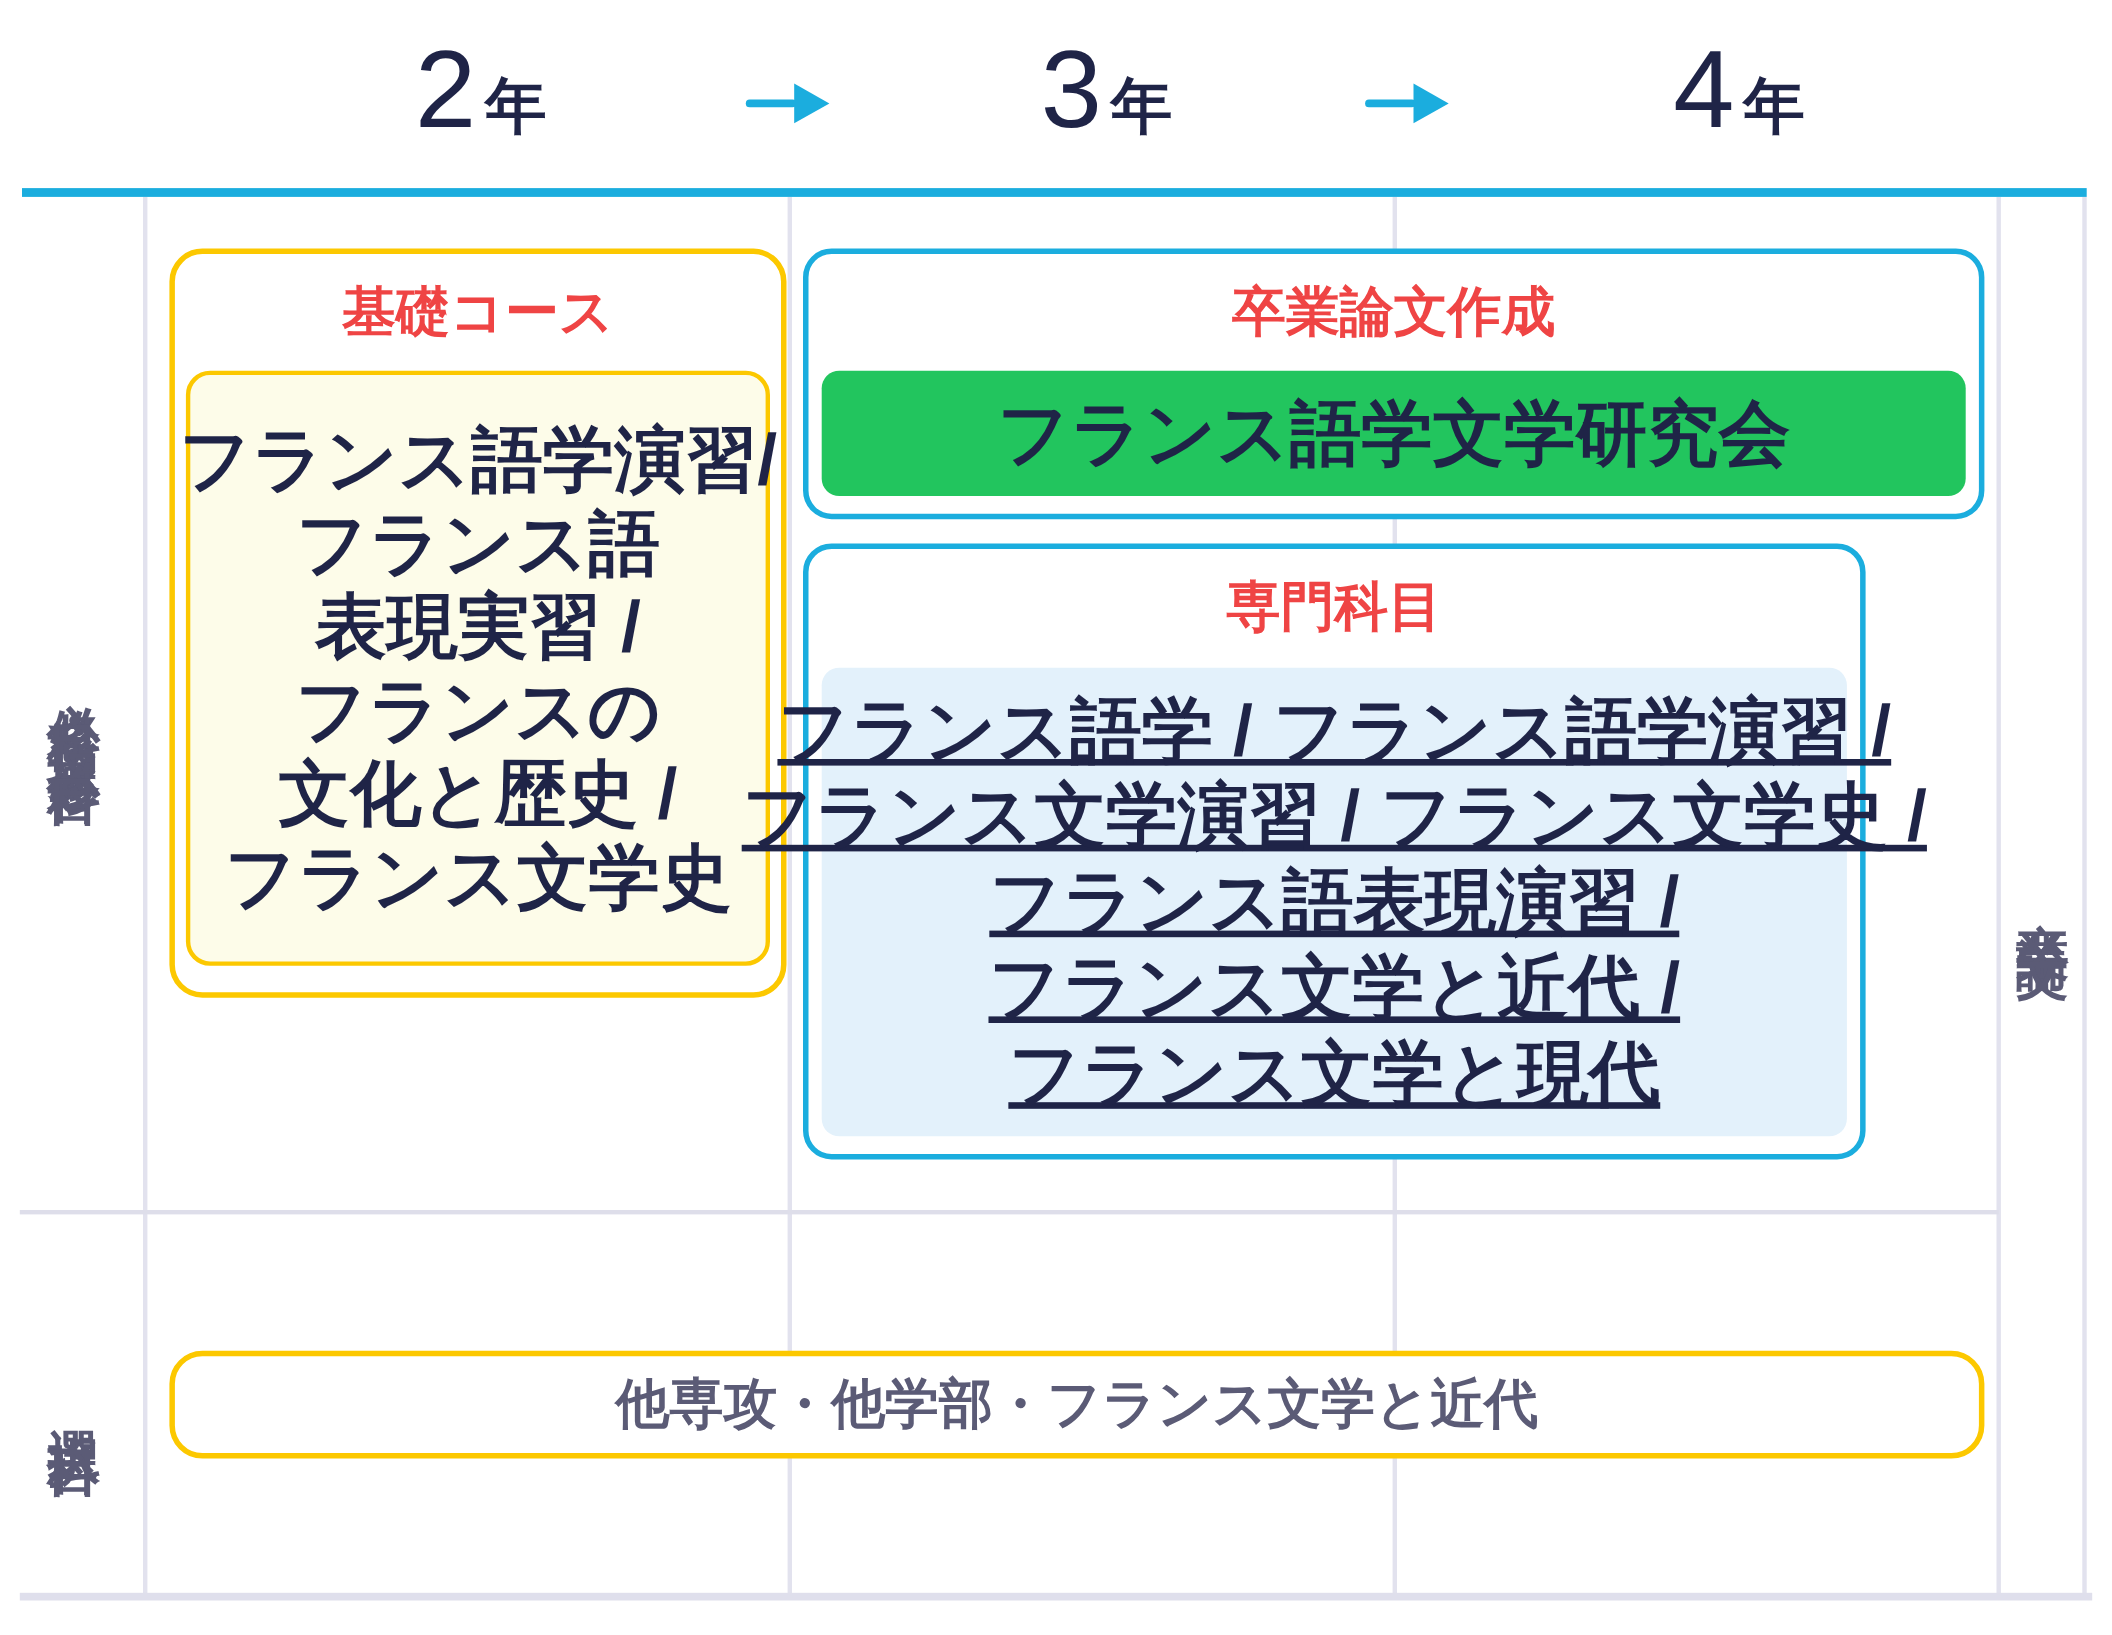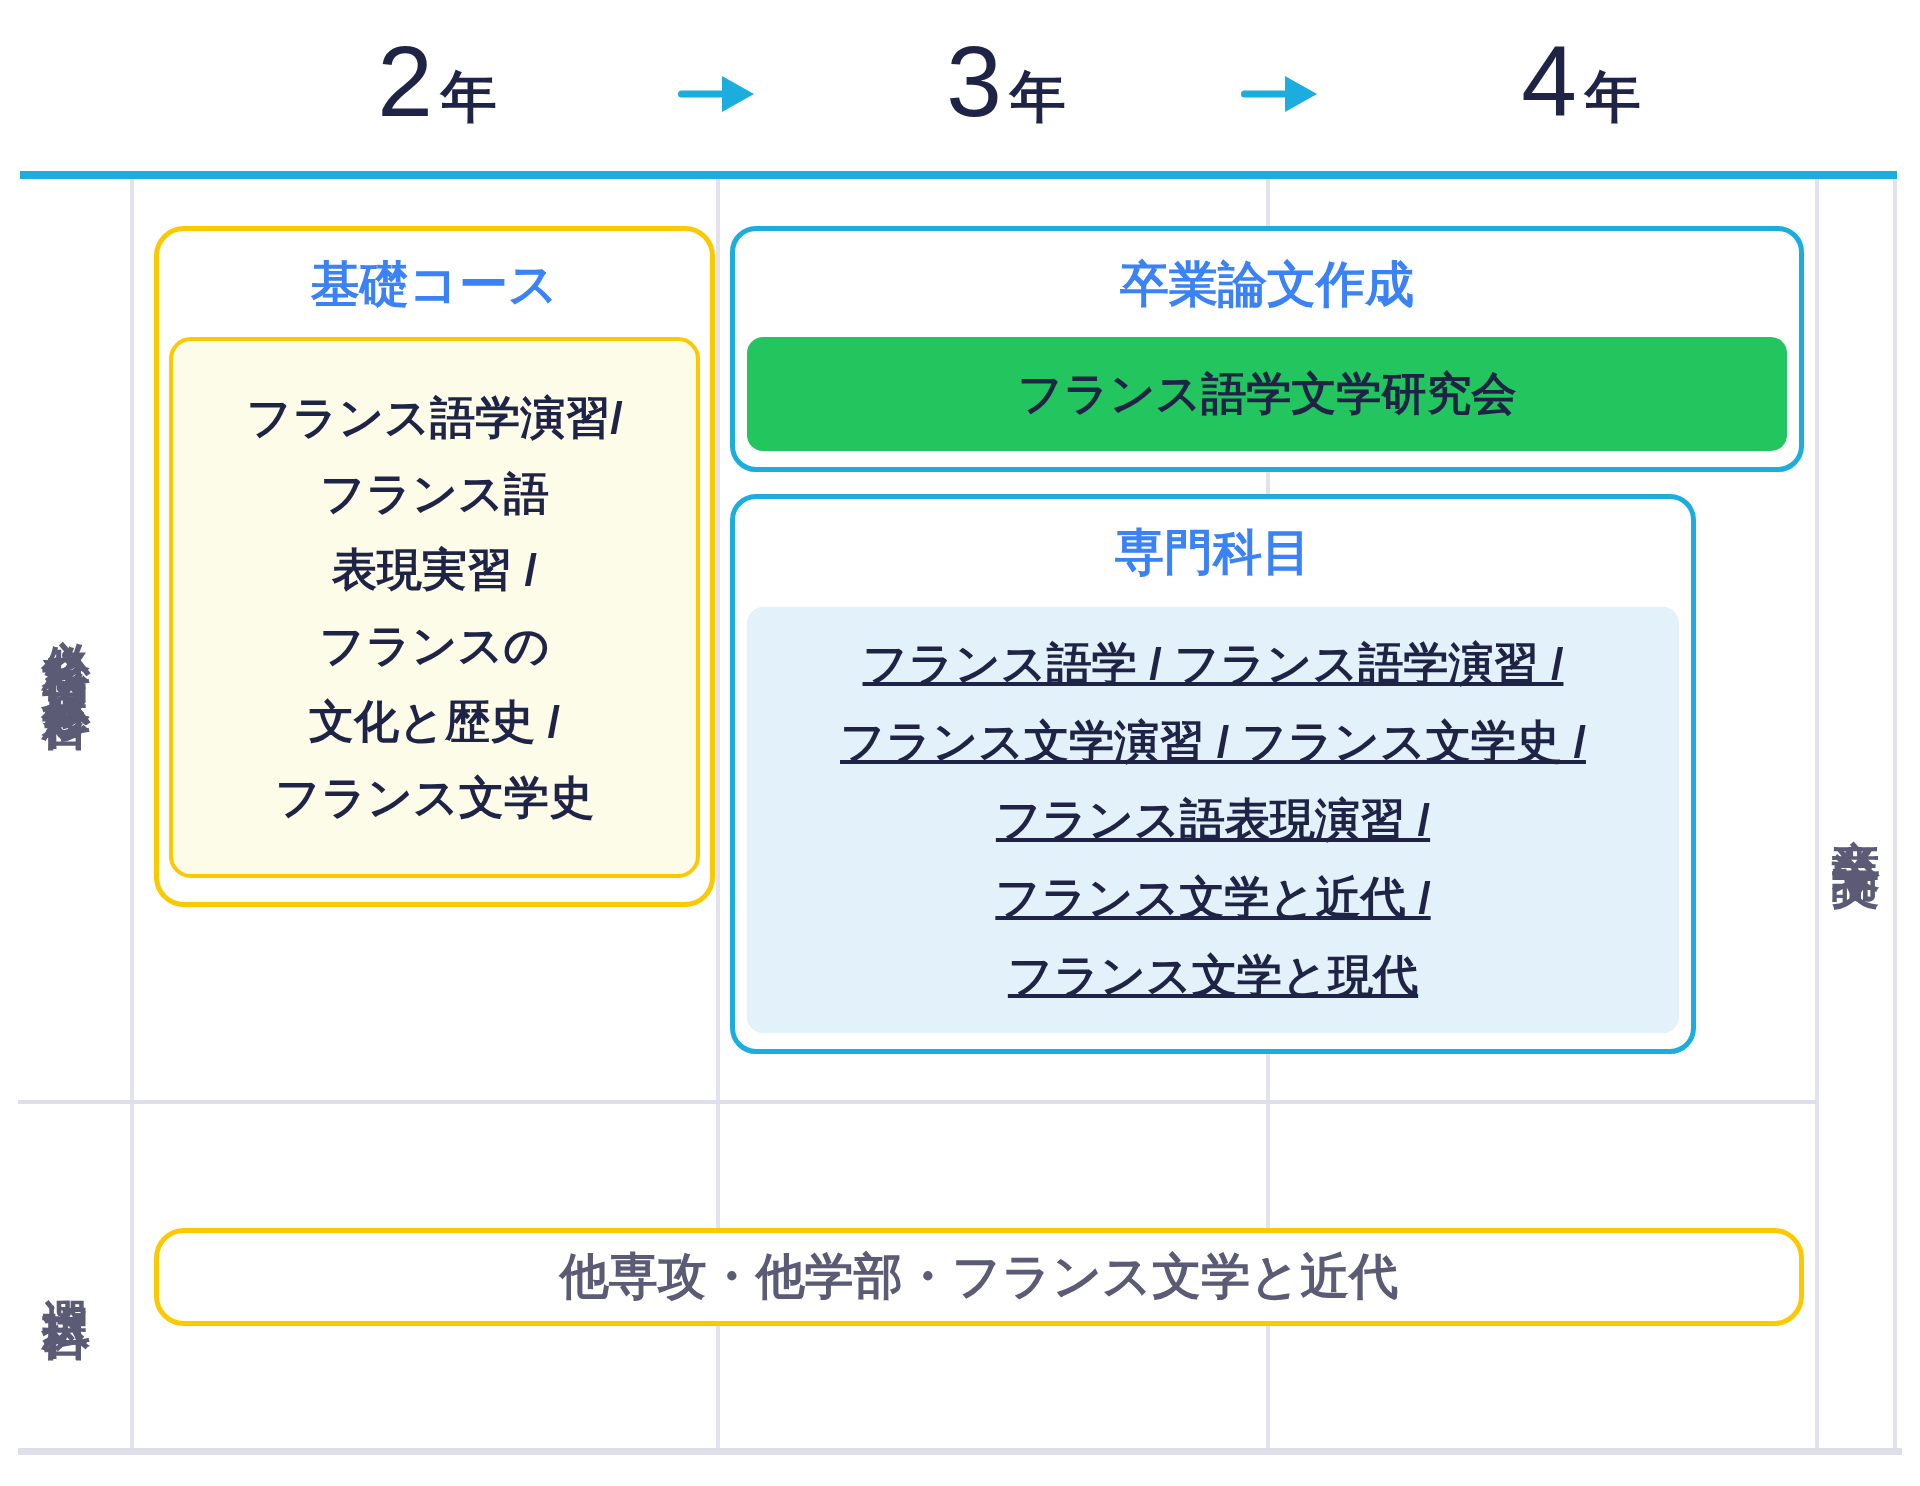--- a/index.html
+++ b/index.html
@@ -32,32 +32,32 @@
   .vlabel span{
     writing-mode:vertical-rl;text-orientation:upright;
     font-size:48px;letter-spacing:7px;line-height:1;
   }
   .lab-top{left:0;top:179px;width:132px;height:921px;}
   .lab-bottom{left:0;top:1100px;width:132px;height:348px;}
   .lab-right{left:1817px;top:179px;width:78px;height:1269px;}
   
   .obox{position:absolute;box-sizing:border-box;background:#fff;z-index:2;}
   .obox .btitle{
-    text-align:center;color:#3b82f6;font-size:49px;font-weight:600;line-height:58px;
+    text-align:center;color:#ef4444;font-size:49px;font-weight:600;line-height:58px;
     margin-top:24px;
   }
   .ybox{border:5px solid #fcc800;border-radius:30px;}
   .cbox{border:5px solid #1badde;border-radius:26px;}
   .basic{left:154px;top:226px;width:561px;height:681px;}
   .basic-inner{
     position:absolute;left:10px;right:10px;top:106px;bottom:24px;
     background:#fdfce9;border:4px solid #fcc800;border-radius:22px;
     display:flex;flex-direction:column;align-items:center;justify-content:center;
   }
-  .navyline{color:#1f2447;font-size:45px;font-weight:700;line-height:76px;text-align:right;white-space:nowrap;}
+  .navyline{color:#1f2447;font-size:65px;font-weight:700;line-height:76px;text-align:right;white-space:nowrap;}
   .thesisw{left:730px;top:226px;width:1074px;height:246px;}
   .thesisw-inner{
     position:absolute;left:12px;right:12px;top:106px;bottom:16px;
     background:#22c55e;border-radius:16px;
     display:flex;align-items:center;justify-content:center;
   }
   .spec{left:730px;top:494px;width:966px;height:560px;}
   .spec-inner{
     position:absolute;left:12px;right:12px;top:108px;bottom:16px;
     background:#e3f1fb;border-radius:16px;

